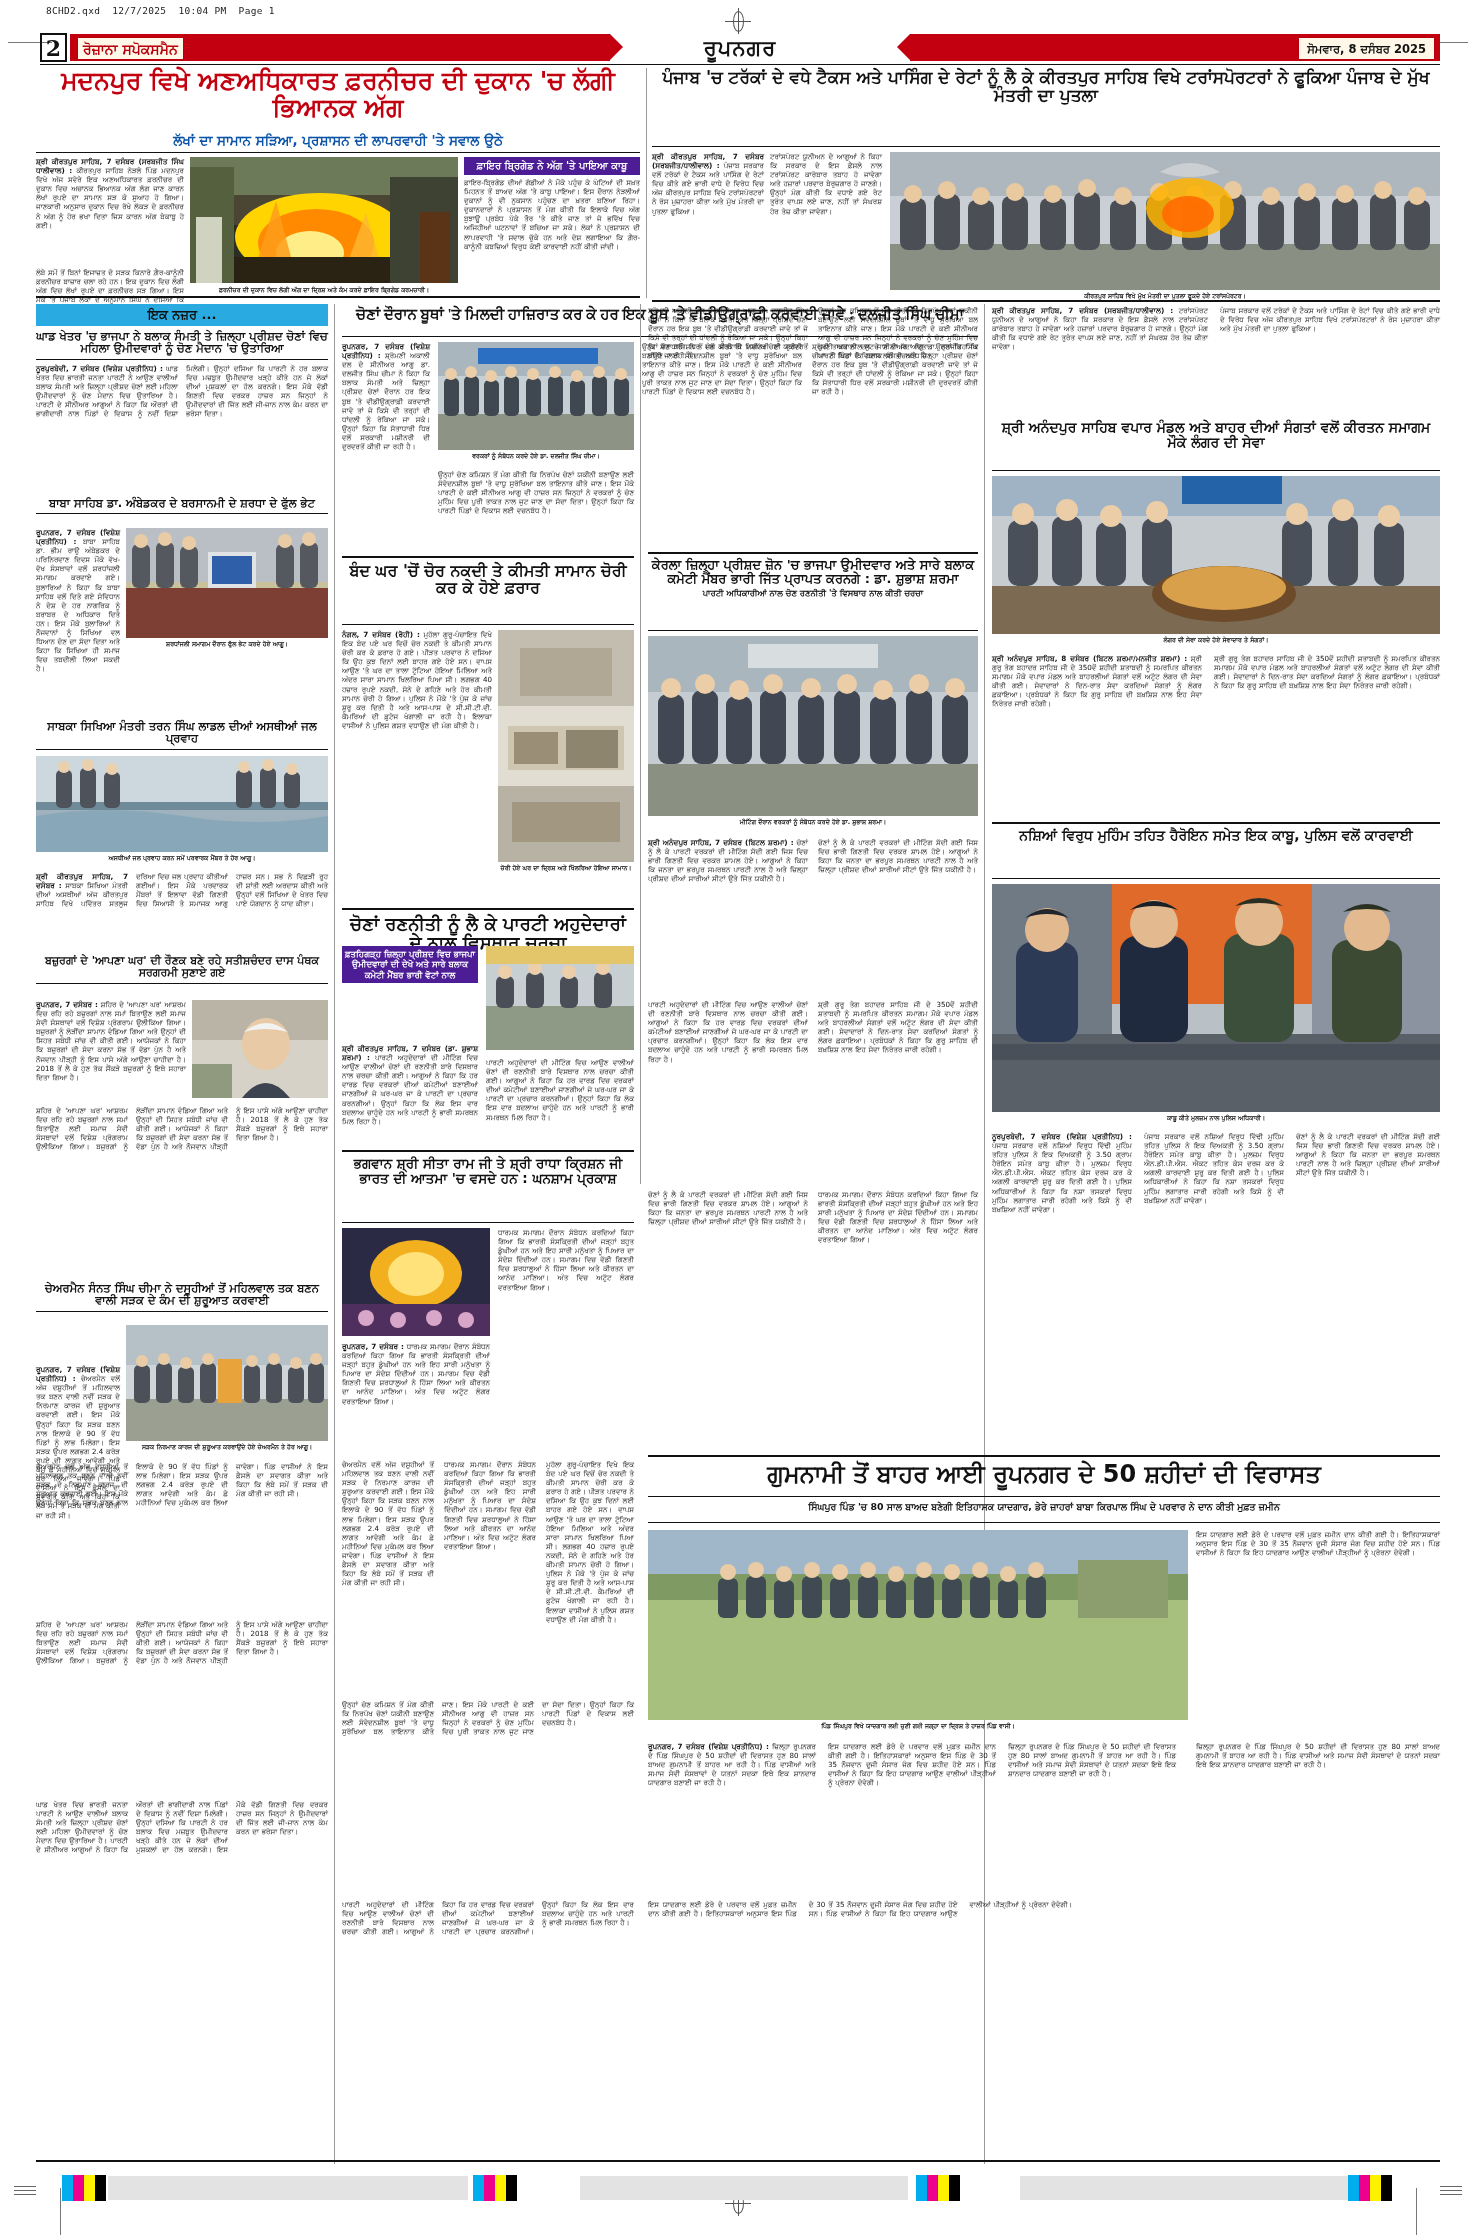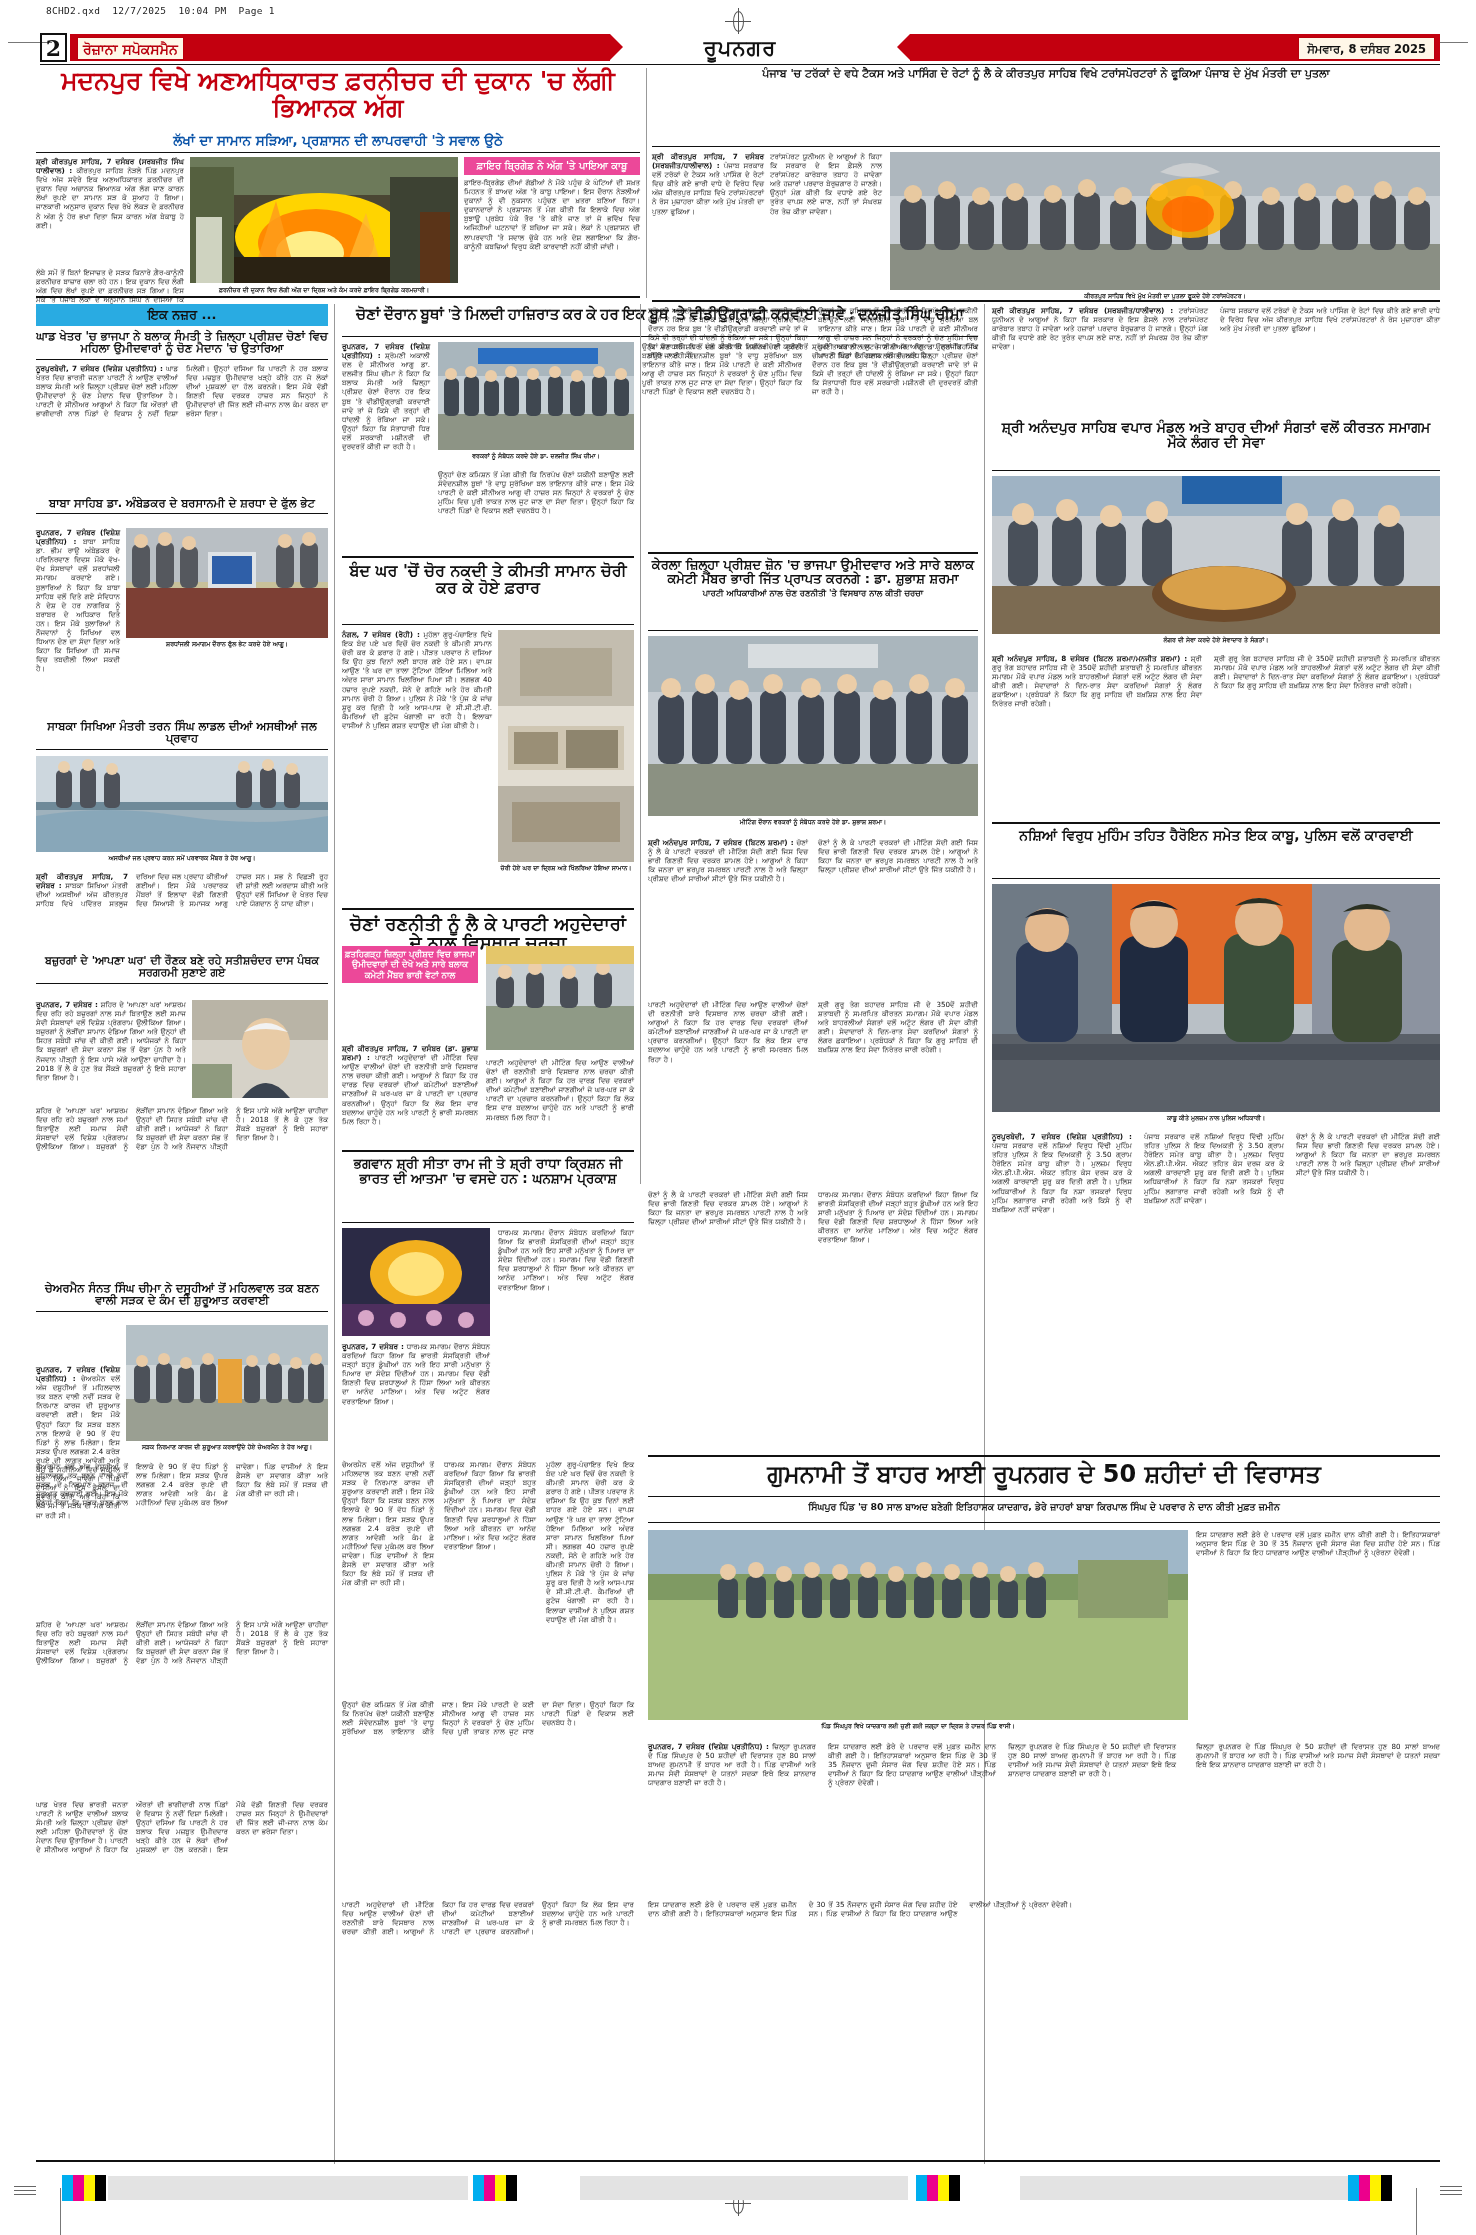--- a/index.html
+++ b/index.html
@@ -34,21 +34,21 @@
 
   
   .colblk{position:absolute;}
   .bodytxt{font-size:7.1px;line-height:9.1px;color:#111;text-align:justify;text-justify:inter-word;word-spacing:.4px;hyphens:auto;}
   .dateline{font-weight:bold;font-size:7.3px;}
 
   .hl-red{color:#c3000f;font-weight:bold;line-height:1.06;text-align:center;}
   .hl-blk{color:#111;font-weight:bold;line-height:1.08;text-align:center;}
   .hl-blue{color:#0a53a8;font-weight:bold;line-height:1.1;text-align:center;}
 
-  .kicker{background:#ec4899;color:#fff;font-weight:bold;text-align:center;font-size:10px;padding:3px 2px;line-height:1.2;}
+  .kicker{background:#4c1d95;color:#fff;font-weight:bold;text-align:center;font-size:10px;padding:3px 2px;line-height:1.2;}
   .kicker-cy{background:#29abe2;color:#111;font-weight:bold;text-align:center;font-size:13px;padding:3px 2px;}
 
   .photo{position:absolute;overflow:hidden;background:#cfcfcf;}
   .cap{font-size:6.2px;line-height:7.4px;color:#111;text-align:center;font-weight:bold;}
 
   .vrule{position:absolute;width:1px;background:#999;}
   .hrule{position:absolute;height:1px;background:#111;}
   .hrule-th{position:absolute;height:2px;background:#111;}
 
   
@@ -134,21 +134,21 @@
 
   <div class="colblk bodytxt" style="left:36px;top:268px;width:148px;">
     <span>ਲੰਬੇ ਸਮੇਂ ਤੋਂ ਬਿਨਾਂ ਇਜਾਜ਼ਤ ਦੇ ਸੜਕ ਕਿਨਾਰੇ ਗ਼ੈਰ-ਕਾਨੂੰਨੀ ਫ਼ਰਨੀਚਰ ਬਾਜ਼ਾਰ ਚਲਾ ਰਹੇ ਹਨ। ਇਕ ਦੁਕਾਨ ਵਿਚ ਲੱਗੀ ਅੱਗ ਵਿਚ ਲੱਖਾਂ ਰੁਪਏ ਦਾ ਫ਼ਰਨੀਚਰ ਸੜ ਗਿਆ। ਇਸ ਮੌਕੇ 'ਤੇ ਪੰਜਾਬ ਲੋਕਾਂ ਦੇ ਅਨੁਮਾਨ ਸਿੰਘ ਨੇ ਦਸਿਆ ਕਿ ਅੱਗ ਦੀ ਸੂਚਨਾ ਮਿਲਦੇ ਹੀ ਫ਼ਾਇਰ ਬਿਗ੍ਰੇਡ ਦੀਆਂ ਗੱਡੀਆਂ ਮੌਕੇ 'ਤੇ ਪੁੱਜੀਆਂ।</span>
   </div>
   <div class="colblk cap" style="left:190px;top:286px;width:268px;">ਫ਼ਰਨੀਚਰ ਦੀ ਦੁਕਾਨ ਵਿਚ ਲੱਗੀ ਅੱਗ ਦਾ ਦ੍ਰਿਸ਼ ਅਤੇ ਕੰਮ ਕਰਦੇ ਫ਼ਾਇਰ ਬ੍ਰਿਗੇਡ ਕਰਮਚਾਰੀ।</div>
 
   <div class="hrule-th" style="left:36px;top:296px;width:604px;"></div>
 
   <div class="vrule" style="left:646px;top:68px;height:230px;"></div>
   <div class="colblk" style="left:652px;top:68px;width:788px;">
-    <div class="hl-blk" style="font-size:11px;">ਪੰਜਾਬ 'ਚ ਟਰੱਕਾਂ ਦੇ ਵਧੇ ਟੈਕਸ ਅਤੇ ਪਾਸਿੰਗ ਦੇ ਰੇਟਾਂ ਨੂੰ ਲੈ ਕੇ ਕੀਰਤਪੁਰ ਸਾਹਿਬ ਵਿਖੇ ਟਰਾਂਸਪੋਰਟਰਾਂ ਨੇ ਫੂਕਿਆ ਪੰਜਾਬ ਦੇ ਮੁੱਖ ਮੰਤਰੀ ਦਾ ਪੁਤਲਾ</div>
+    <div class="hl-blk" style="font-size:17px;">ਪੰਜਾਬ 'ਚ ਟਰੱਕਾਂ ਦੇ ਵਧੇ ਟੈਕਸ ਅਤੇ ਪਾਸਿੰਗ ਦੇ ਰੇਟਾਂ ਨੂੰ ਲੈ ਕੇ ਕੀਰਤਪੁਰ ਸਾਹਿਬ ਵਿਖੇ ਟਰਾਂਸਪੋਰਟਰਾਂ ਨੇ ਫੂਕਿਆ ਪੰਜਾਬ ਦੇ ਮੁੱਖ ਮੰਤਰੀ ਦਾ ਪੁਤਲਾ</div>
   </div>
   <div class="hrule" style="left:652px;top:146px;width:788px;"></div>
 
   <div class="colblk bodytxt" style="left:652px;top:152px;width:112px;">
     <span class="dateline">ਸ਼੍ਰੀ ਕੀਰਤਪੁਰ ਸਾਹਿਬ, 7 ਦਸੰਬਰ (ਸਰਬਜੀਤ/ਧਾਲੀਵਾਲ) :</span>
     <span>ਪੰਜਾਬ ਸਰਕਾਰ ਵਲੋਂ ਟਰੱਕਾਂ ਦੇ ਟੈਕਸ ਅਤੇ ਪਾਸਿੰਗ ਦੇ ਰੇਟਾਂ ਵਿਚ ਕੀਤੇ ਗਏ ਭਾਰੀ ਵਾਧੇ ਦੇ ਵਿਰੋਧ ਵਿਚ ਅੱਜ ਕੀਰਤਪੁਰ ਸਾਹਿਬ ਵਿਖੇ ਟਰਾਂਸਪੋਰਟਰਾਂ ਨੇ ਰੋਸ ਮੁਜ਼ਾਹਰਾ ਕੀਤਾ ਅਤੇ ਮੁੱਖ ਮੰਤਰੀ ਦਾ ਪੁਤਲਾ ਫੂਕਿਆ।</span>
   </div>
   <div class="colblk bodytxt" style="left:770px;top:152px;width:112px;">
     <span>ਟਰਾਂਸਪੋਰਟ ਯੂਨੀਅਨ ਦੇ ਆਗੂਆਂ ਨੇ ਕਿਹਾ ਕਿ ਸਰਕਾਰ ਦੇ ਇਸ ਫ਼ੈਸਲੇ ਨਾਲ ਟਰਾਂਸਪੋਰਟ ਕਾਰੋਬਾਰ ਤਬਾਹ ਹੋ ਜਾਵੇਗਾ ਅਤੇ ਹਜ਼ਾਰਾਂ ਪਰਵਾਰ ਬੇਰੁਜ਼ਗਾਰ ਹੋ ਜਾਣਗੇ। ਉਨ੍ਹਾਂ ਮੰਗ ਕੀਤੀ ਕਿ ਵਧਾਏ ਗਏ ਰੇਟ ਤੁਰੰਤ ਵਾਪਸ ਲਏ ਜਾਣ, ਨਹੀਂ ਤਾਂ ਸੰਘਰਸ਼ ਹੋਰ ਤੇਜ਼ ਕੀਤਾ ਜਾਵੇਗਾ।</span>
   </div>

